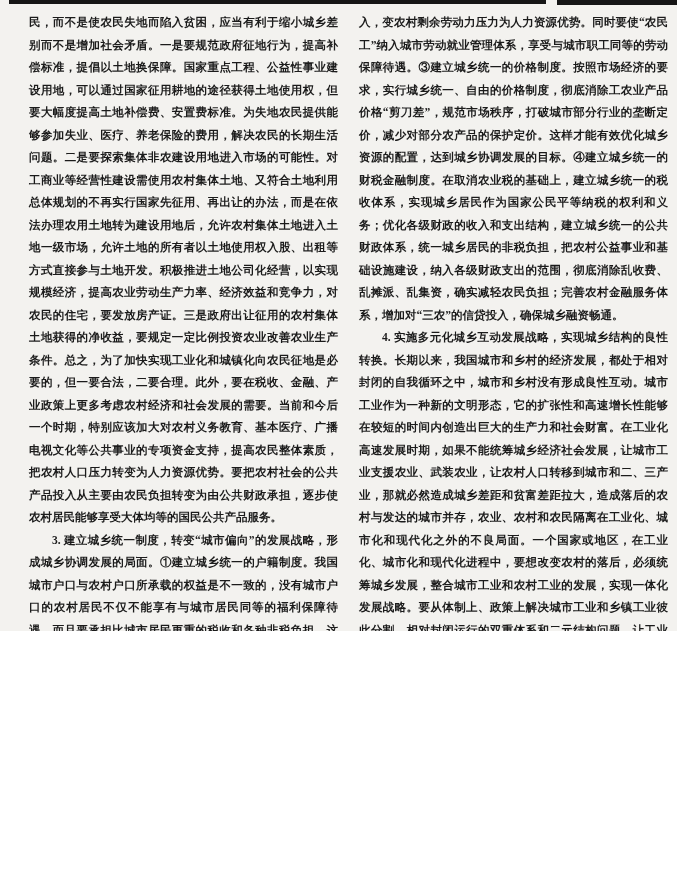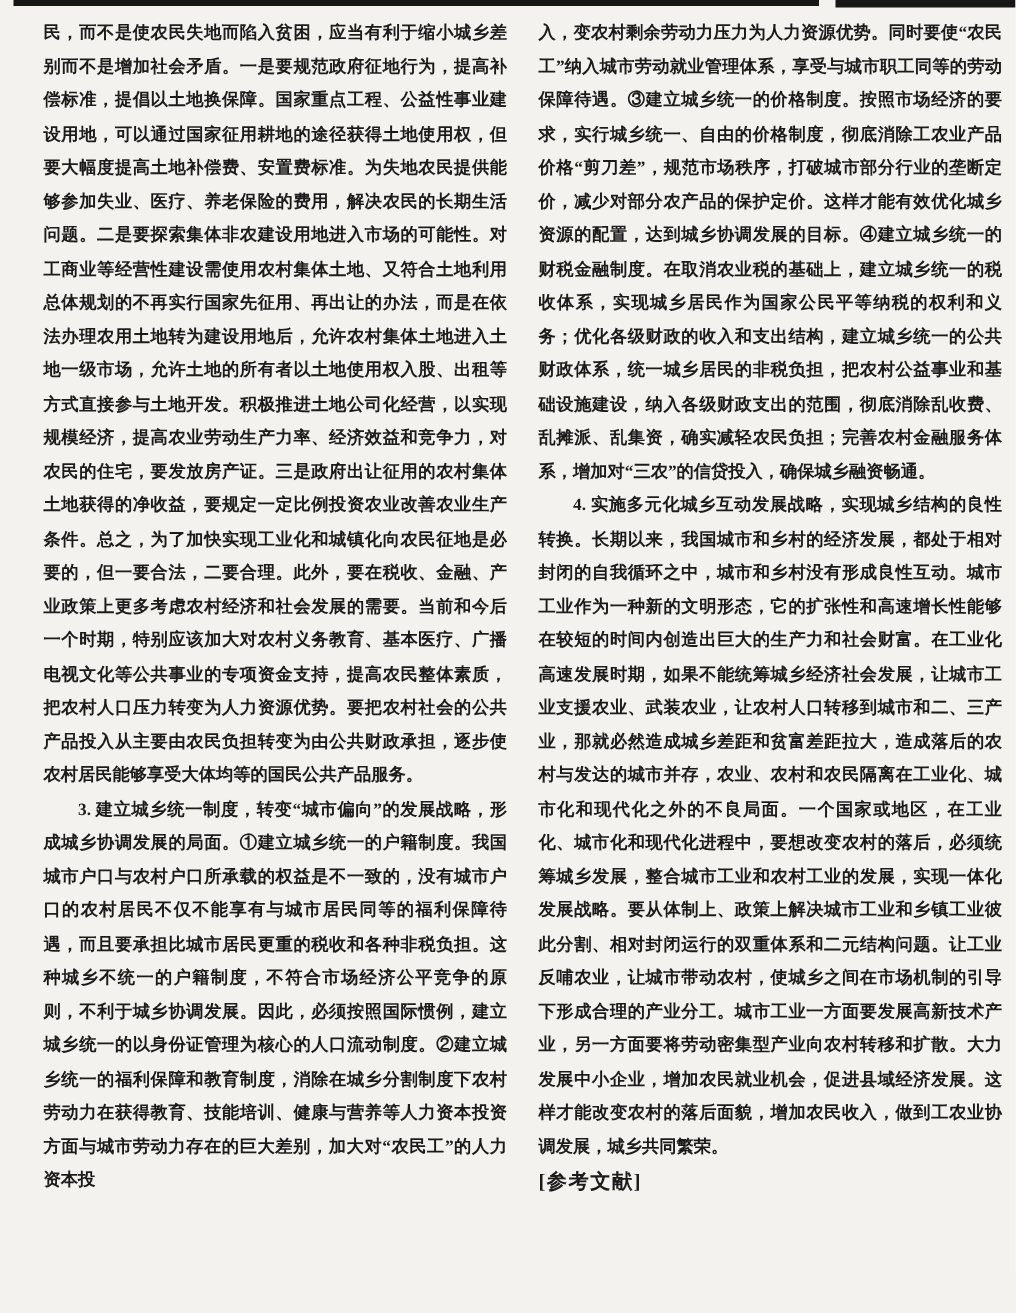--- a/index.html
+++ b/index.html
@@ -1,19 +1,19 @@
 <!DOCTYPE html>
 <html lang="zh" style="--bg: #f3f2ef; --ink: #1b1b1b; --bar: #161616;"><head>
 <meta charset="utf-8">
 <style>
   html, body { margin: 0; padding: 0; }
   .page {
     position: relative;
     width: 677px;
-    height: 875px;
+    height: 631px;
     background: var(--bg, #f3f2ef);
     color: var(--ink, #1b1b1b);
     font-family: "Liberation Serif", "DejaVu Serif", serif;
     overflow: hidden;
   }
   .scan-bar {
     position: absolute;
     top: 0;
     background: var(--bar, #161616);
   }

